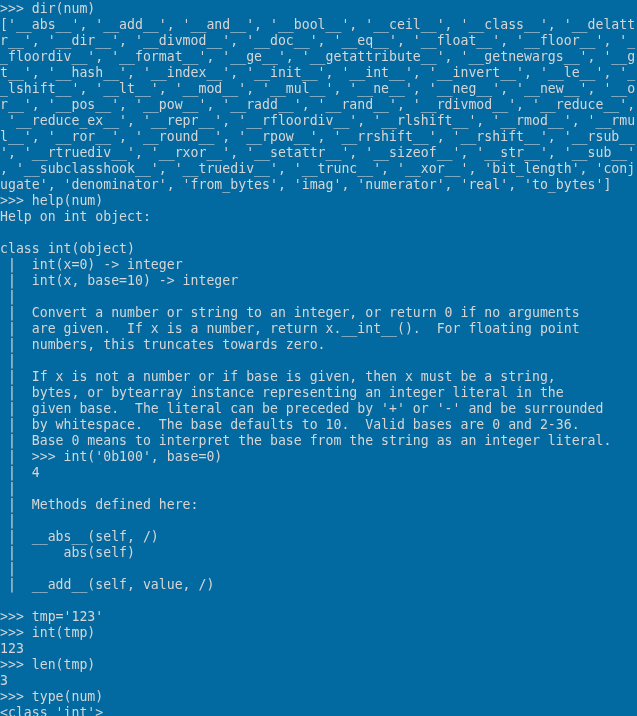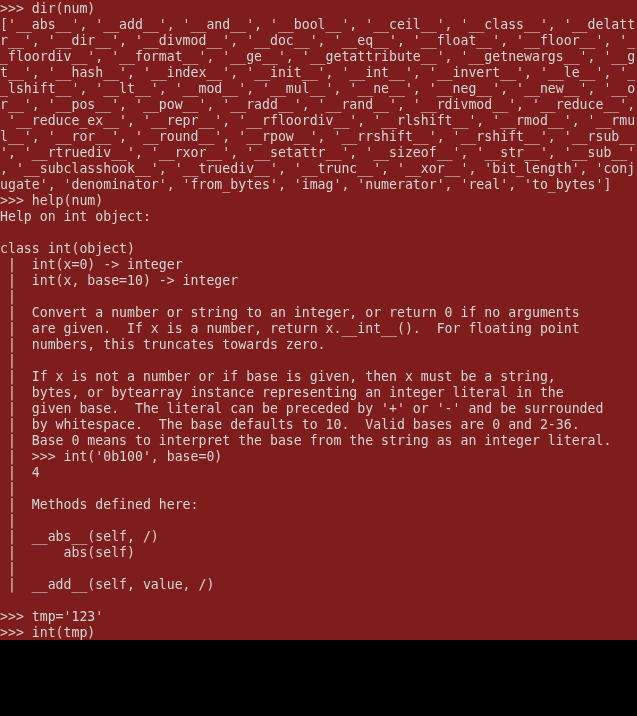--- a/index.html
+++ b/index.html
@@ -9,22 +9,22 @@
     background: #000000;
   }
   body {
     width: 637px;
     height: 716px;
     overflow: hidden;
   }
   #terminal {
     position: relative;
     width: 637px;
-    height: 640px;
-    background: #7f1d1d;
+    height: 716px;
+    background: #0369a1;
     color: #d6d6d6;
     font-family: "DejaVu Sans Mono", "Liberation Mono", monospace;
     font-size: 13.2px;
     line-height: 16px;
     letter-spacing: 0px;
     overflow: hidden;
     box-sizing: border-box;
     padding: 1px 0 0 0;
   }
   #screen {

